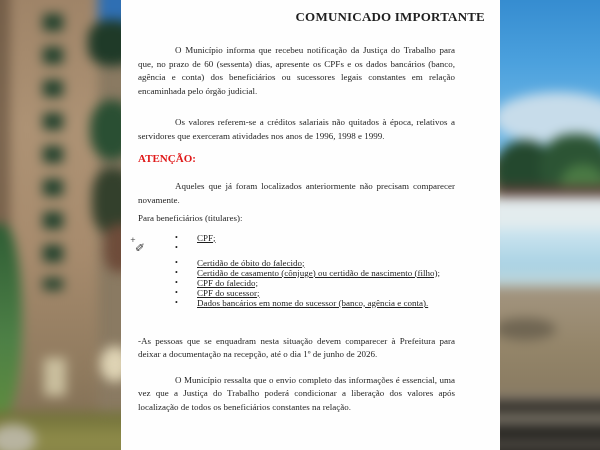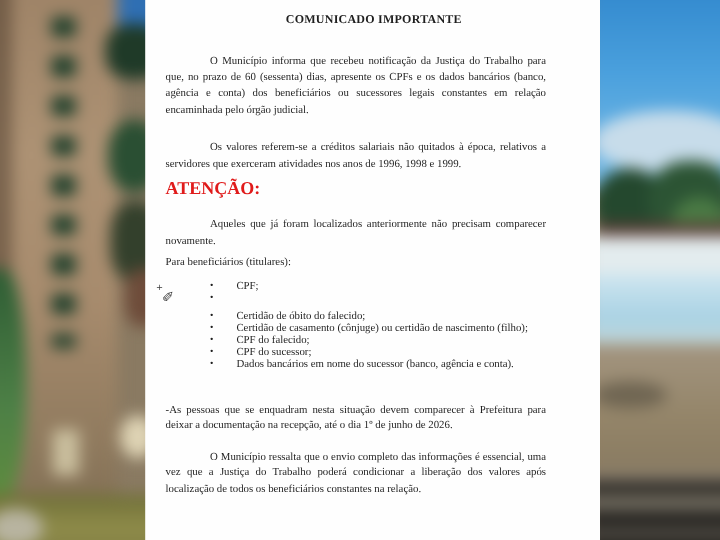--- a/index.html
+++ b/index.html
@@ -47,39 +47,39 @@
   
   .page {
     position:absolute; left:121px; top:0; width:379px; height:450px;
     background:#fefefe; z-index:2;
   }
   .doc {
     position:absolute; left:17px; right:45px; top:0;
     color:#1f1f1f; font-size:9px; line-height:13.5px;
   }
   .title {
-    margin:11px -30px 16px 0; text-align:center;
-    font-size:10px; font-weight:bold; line-height:12px; letter-spacing:0.2px;
+    margin:11px -30px 16px 0; text-align:right;
+    font-size:13px; font-weight:bold; line-height:12px; letter-spacing:0.2px;
   }
   p { margin:0; text-align:justify; }
   .indent { text-indent:37px; }
   .p1 { margin-top:21px; }
   .p2 { margin-top:18px; }
-  .attention-label { margin-top:9px; color:#e01a1a; font-weight:bold; font-size:15px; line-height:12px; text-align:left; }
+  .attention-label { margin-top:9px; color:#e01a1a; font-weight:bold; font-size:11px; line-height:12px; text-align:left; }
   .att1 { margin-top:6px; }
   .att2 { margin-top:16px; }
   .doc-heading { margin-top:6px; text-align:left; white-space:nowrap; }
   .group-label { text-align:left; white-space:nowrap; }
   .glabel1 { margin-top:5px; }
   .glabel2 { margin-top:9px; }
   .blist { margin-top:7px; }
   .blist2 { margin-top:5px; }
   .bullet-row { display:flex; padding-left:37px; line-height:10px; }
   .dot { width:22px; flex:none; font-size:8px; }
-  .bullet-text { white-space:nowrap; }
+  .bullet-text { white-space:nowrap;text-decoration:underline; }
   .close1 { margin-top:27px; }
   .close2 { margin-top:12px; }
 
   
   .pencil { position:absolute; left:11px; top:240px; width:20px; height:20px; color:#3a3a3a; }
   .sparkle { position:absolute; left:-2px; top:-4px; font-size:7px; font-family:"DejaVu Sans",sans-serif; }
   .pencil-glyph { position:absolute; left:3px; top:1px; font-size:12px; font-family:"DejaVu Sans",sans-serif; }
 </style>
 </head>
 <body>

